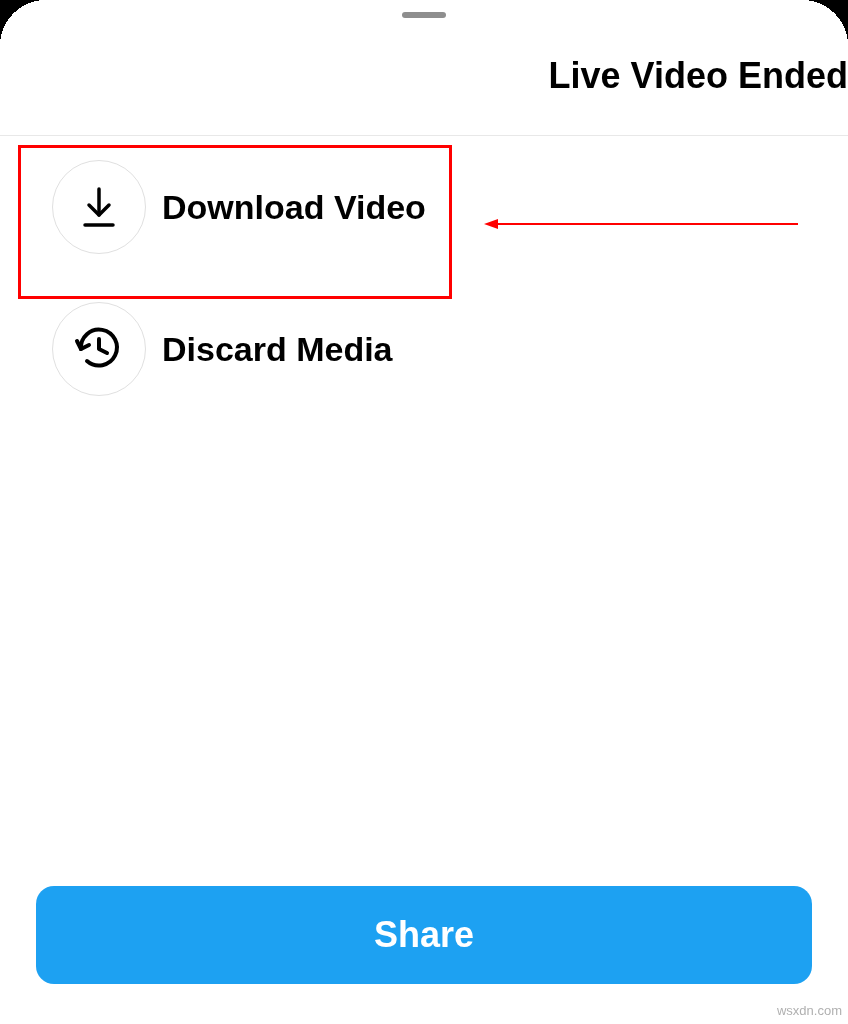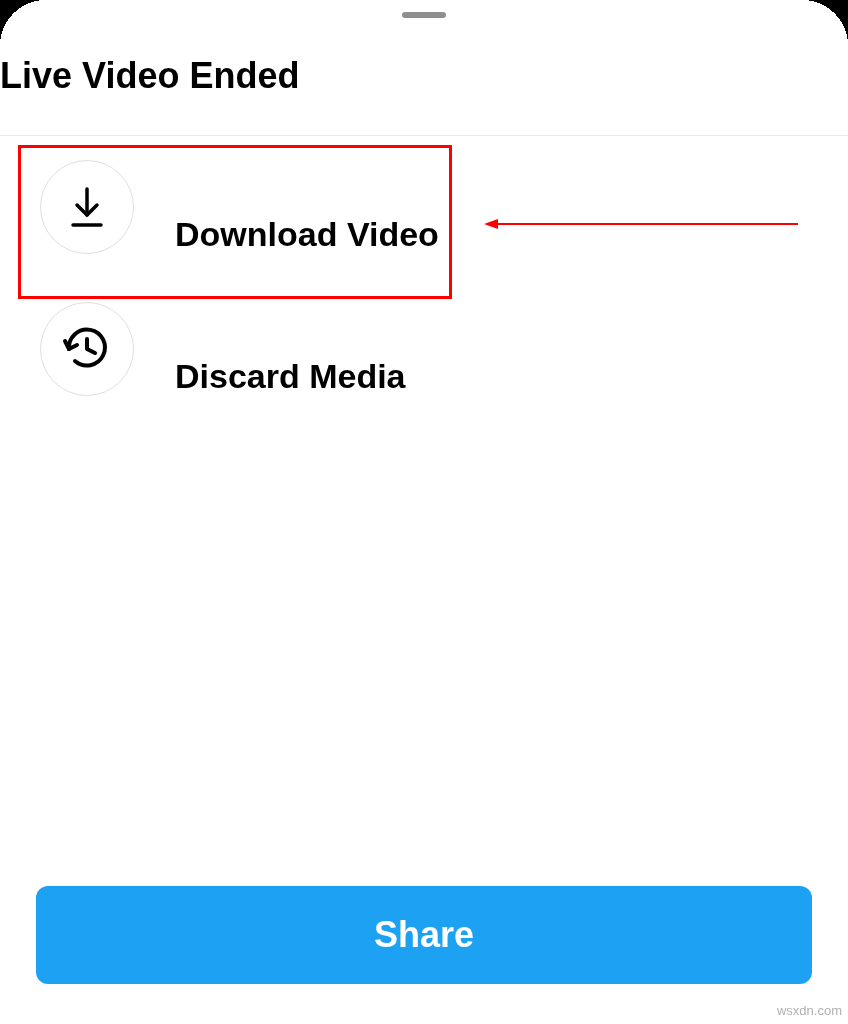--- a/index.html
+++ b/index.html
@@ -46,37 +46,38 @@
       left: 50%;
       transform: translateX(-50%);
       width: 44px;
       height: 6px;
       background: #8e8e8e;
       border-radius: 3px;
     }
     .header {
       padding-top: 55px;
       padding-bottom: 38px;
-      text-align: left;
+      text-align: right;
       border-bottom: 1px solid #e8e8e8;
     }
     .header-title {
       font-size: 36px;
       font-weight: 700;
       color: #000;
     }
     .options {
       padding: 0;
     }
     .option-row {
       display: flex;
-      align-items: flex-end;
+      align-items: center;
       padding: 24px 40px;
-      gap: 41px;
+      gap: 16px;
       cursor: pointer;
+      margin-left: 12px;
     }
     .icon-circle {
       width: 94px;
       height: 94px;
       border: 1px solid #e0e0e0;
       border-radius: 50%;
       display: flex;
       align-items: center;
       justify-content: center;
       flex-shrink: 0;
@@ -106,21 +107,21 @@
       z-index: 10;
     }
     .share-button {
       position: absolute;
       bottom: 40px;
       left: 36px;
       right: 36px;
       height: 98px;
       background: #1da1f2;
       border: none;
-      border-radius: 12px;
+      border-radius: 18px;
       color: #fff;
       font-size: 36px;
       font-weight: 600;
       cursor: pointer;
       display: flex;
       align-items: center;
       justify-content: center;
     }
     .watermark {
       position: absolute;

